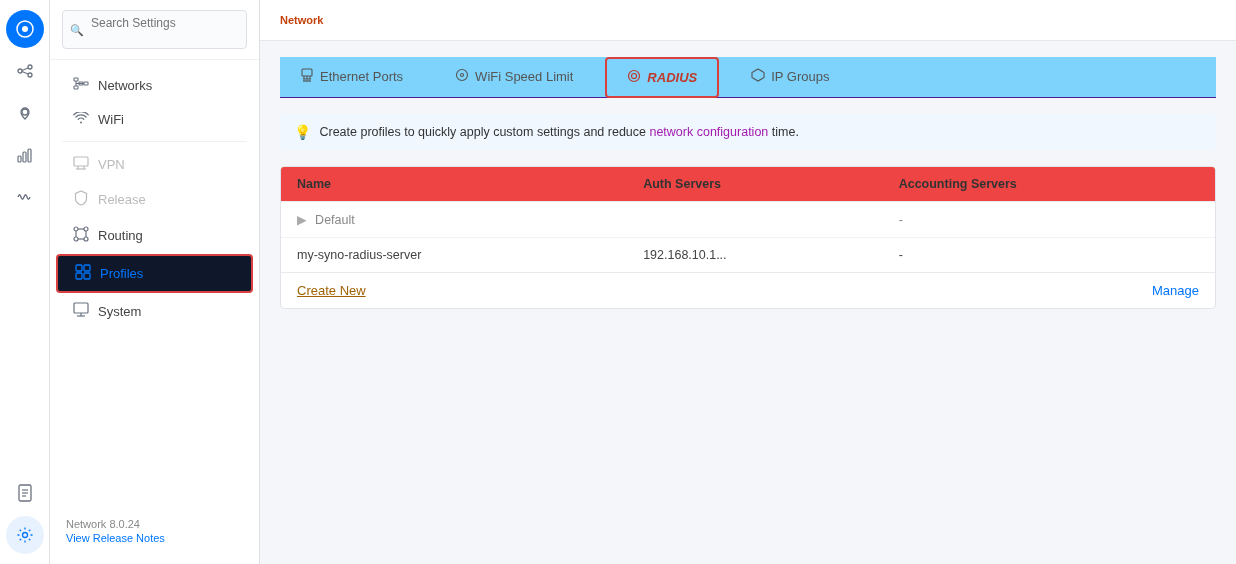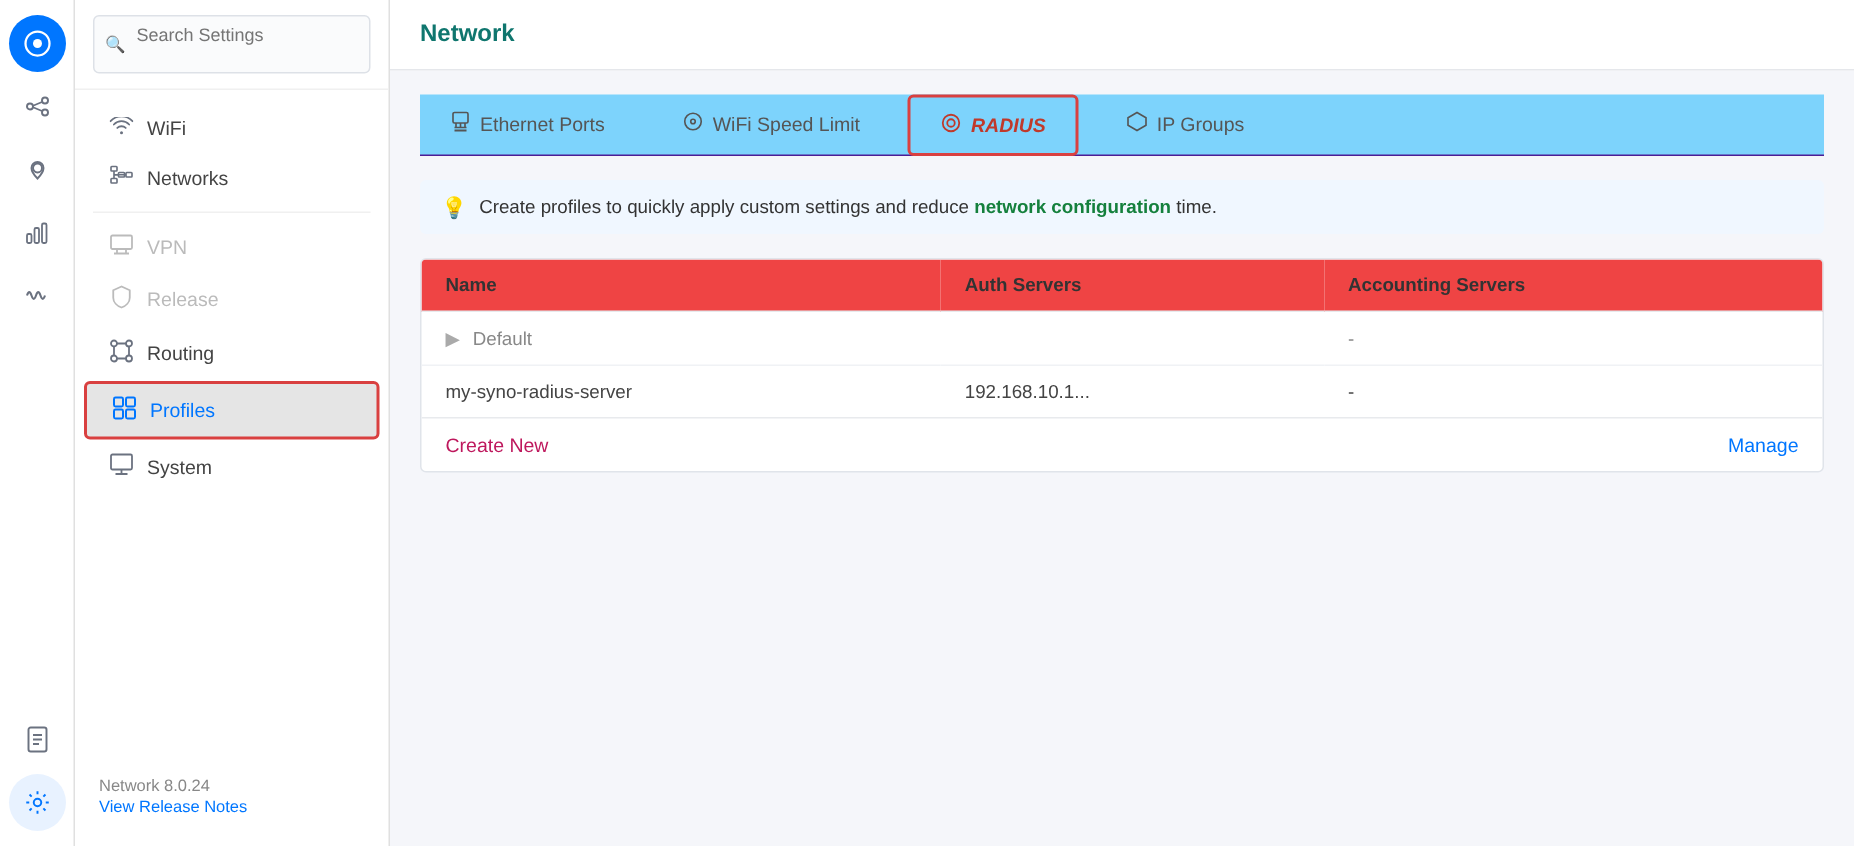--- a/index.html
+++ b/index.html
@@ -115,23 +115,23 @@
       flex: 1;
       display: flex;
       flex-direction: column;
       background: #f5f6fa;
       overflow: hidden;
     }
     .main-header {
       background: #fff;
       padding: 14px 20px;
       border-bottom: 1px solid #e5e7eb;
-      font-size: 16px;
+      font-size: 11px;
       font-weight: 600;
-      color: #0f766e;
+      color: #c2410c;
     }
     .main-body {
       flex: 1;
       padding: 16px 20px;
       overflow-y: auto;
     }
 
     
     .tabs {
       display: flex;
@@ -166,21 +166,21 @@
       align-items: center;
       gap: 8px;
       padding: 10px 14px;
       background: #f0f7ff;
       border-radius: 4px;
       margin-bottom: 16px;
       font-size: 12.5px;
       color: #333;
     }
     .info-banner .info-icon { color: #0076ff; font-size: 14px; }
-    .info-banner span a, .info-highlight { color: #15803d; font-weight: bold; }
+    .info-banner span a, .info-highlight { color: #a21caf; }
 
     
     .table-container {
       background: #fff;
       border: 1px solid #e0e4ea;
       border-radius: 4px;
       overflow: hidden;
     }
     table {
       width: 100%;
@@ -207,41 +207,42 @@
 
     
     .table-footer {
       display: flex;
       justify-content: space-between;
       align-items: center;
       padding: 10px 16px;
       border-top: 1px solid #e8eaed;
     }
     .create-new-btn {
-      color: #be185d;
+      color: #a16207;
       background: none;
       border: none;
       cursor: pointer;
       font-size: 13px;
       padding: 0;
+      text-decoration: underline;
     }
     .manage-btn {
       color: #0076ff;
       background: none;
       border: none;
       cursor: pointer;
       font-size: 13px;
       padding: 0;
     }
 
     
     .nav-item.selected-outline {
       border: 2px solid #d94040;
       color: #0076ff;
-      background: #e5e5e5;
+      background: #0f172a;
     }
   </style>
 </head>
 <body>
 
 <div class="icon-rail">
   <div class="rail-icon active">
     <svg width="18" height="18" viewBox="0 0 18 18" fill="none">
       <circle cx="9" cy="9" r="8" stroke="white" stroke-width="1.5" fill="none"></circle>
       <circle cx="9" cy="9" r="3" fill="white"></circle>
@@ -293,46 +294,46 @@
 
 <div class="sidebar">
   <div class="sidebar-search">
     <div class="search-wrap">
       <span class="search-icon-inner">🔍</span>
       <input type="text" placeholder="Search Settings" style="">
     </div>
   </div>
 
   <div class="sidebar-nav">
-
-    <div class="nav-item">
-      <span class="nav-icon">
-        <svg width="16" height="12" viewBox="0 0 16 12" fill="none">
-          <path d="M8 9.5a1 1 0 1 1 0 2 1 1 0 0 1 0-2z" fill="#6b7280"></path>
-          <path d="M5.2 7.3a4 4 0 0 1 5.6 0" stroke="#6b7280" stroke-width="1.2" fill="none" stroke-linecap="round"></path>
-          <path d="M2.9 5a7 7 0 0 1 10.2 0" stroke="#6b7280" stroke-width="1.2" fill="none" stroke-linecap="round"></path>
-          <path d="M0.7 2.8a10 10 0 0 1 14.6 0" stroke="#6b7280" stroke-width="1.2" fill="none" stroke-linecap="round"></path>
-        </svg>
-      </span>
-      <span>WiFi</span>
-    </div>
 
     <div class="nav-item">
       <span class="nav-icon">
         <svg width="16" height="14" viewBox="0 0 16 14" fill="none">
           <rect x="1" y="1" width="4" height="3" rx="0.5" stroke="#6b7280" stroke-width="1.1"></rect>
           <rect x="6" y="5" width="4" height="3" rx="0.5" stroke="#6b7280" stroke-width="1.1"></rect>
           <rect x="1" y="9" width="4" height="3" rx="0.5" stroke="#6b7280" stroke-width="1.1"></rect>
           <rect x="11" y="5" width="4" height="3" rx="0.5" stroke="#6b7280" stroke-width="1.1"></rect>
           <line x1="3" y1="4" x2="3" y2="9" stroke="#6b7280" stroke-width="1.1"></line>
           <line x1="3" y1="6.5" x2="6" y2="6.5" stroke="#6b7280" stroke-width="1.1"></line>
           <line x1="3" y1="6.5" x2="11" y2="6.5" stroke="#6b7280" stroke-width="1.1"></line>
         </svg>
       </span>
       <span>Networks</span>
+    </div>
+
+    <div class="nav-item">
+      <span class="nav-icon">
+        <svg width="16" height="12" viewBox="0 0 16 12" fill="none">
+          <path d="M8 9.5a1 1 0 1 1 0 2 1 1 0 0 1 0-2z" fill="#6b7280"></path>
+          <path d="M5.2 7.3a4 4 0 0 1 5.6 0" stroke="#6b7280" stroke-width="1.2" fill="none" stroke-linecap="round"></path>
+          <path d="M2.9 5a7 7 0 0 1 10.2 0" stroke="#6b7280" stroke-width="1.2" fill="none" stroke-linecap="round"></path>
+          <path d="M0.7 2.8a10 10 0 0 1 14.6 0" stroke="#6b7280" stroke-width="1.2" fill="none" stroke-linecap="round"></path>
+        </svg>
+      </span>
+      <span>WiFi</span>
     </div>
 
 
     <div class="nav-divider"></div>
 
     <div class="nav-item" style="color:#aaa;">
       <span class="nav-icon">
         <svg width="16" height="14" viewBox="0 0 16 14" fill="none">
           <rect x="1" y="1" width="14" height="9" rx="1" stroke="#bbb" stroke-width="1.2"></rect>
           <line x1="5" y1="10" x2="5" y2="13" stroke="#bbb" stroke-width="1.2"></line>

